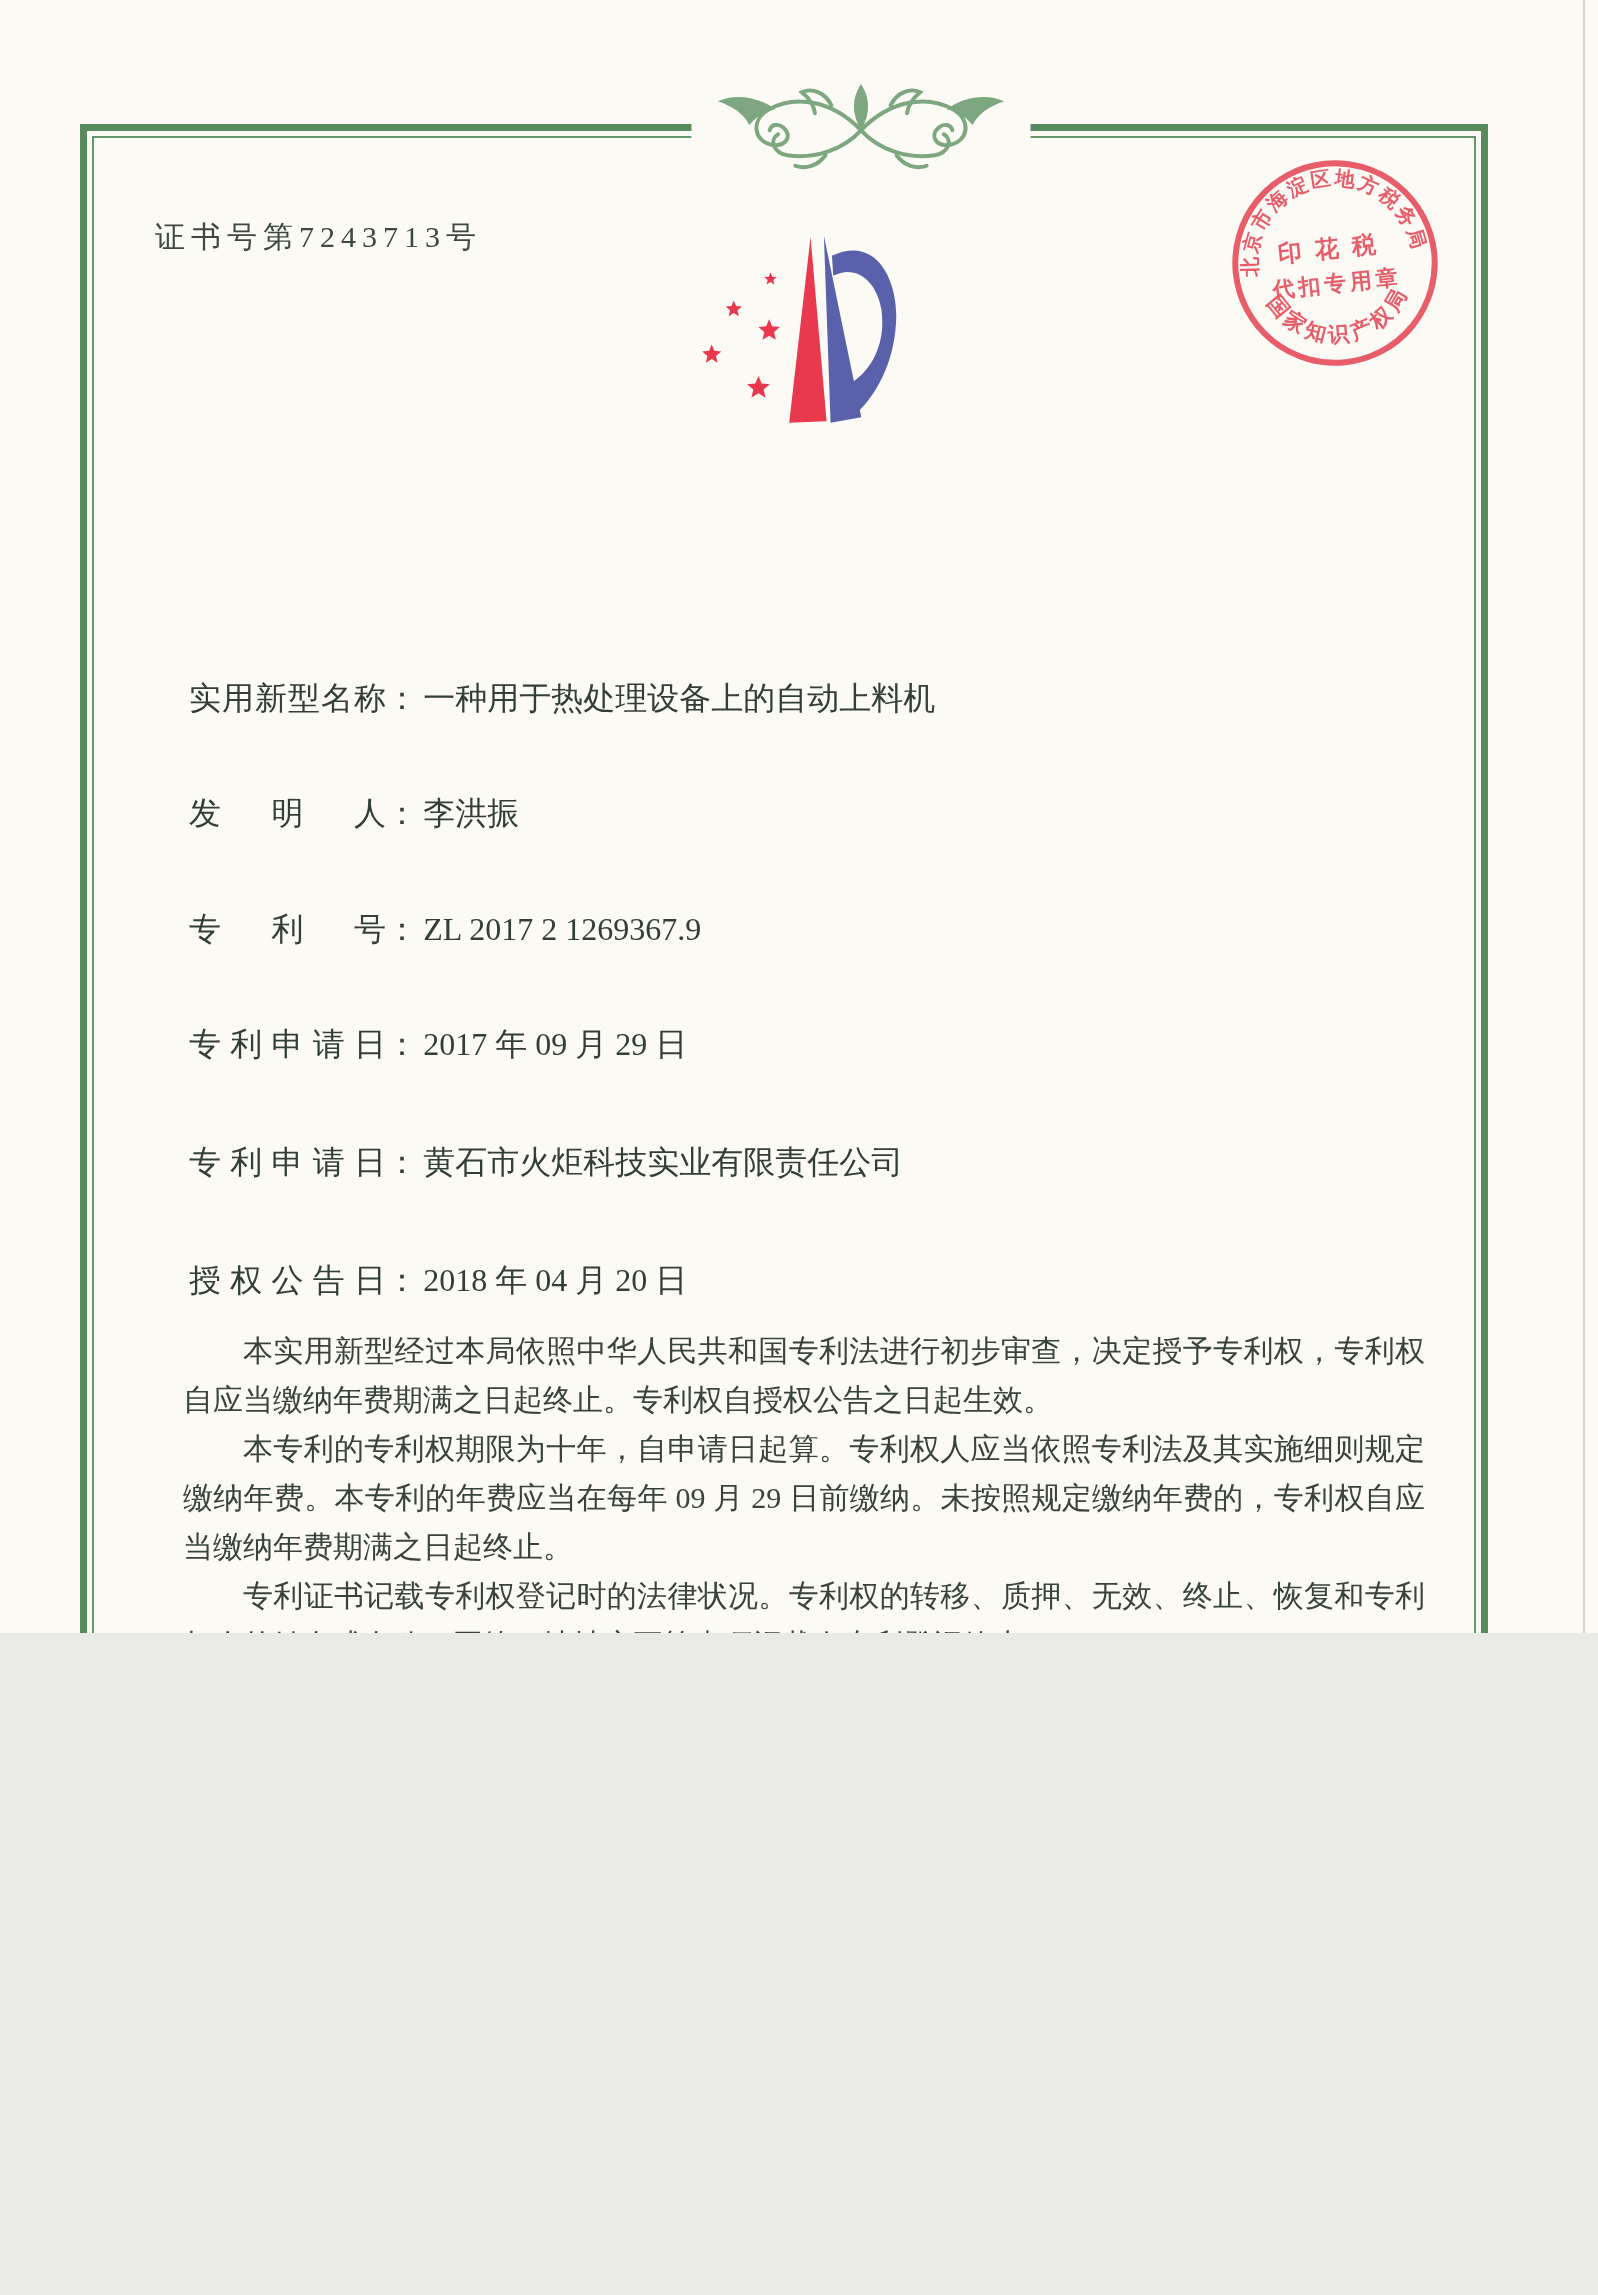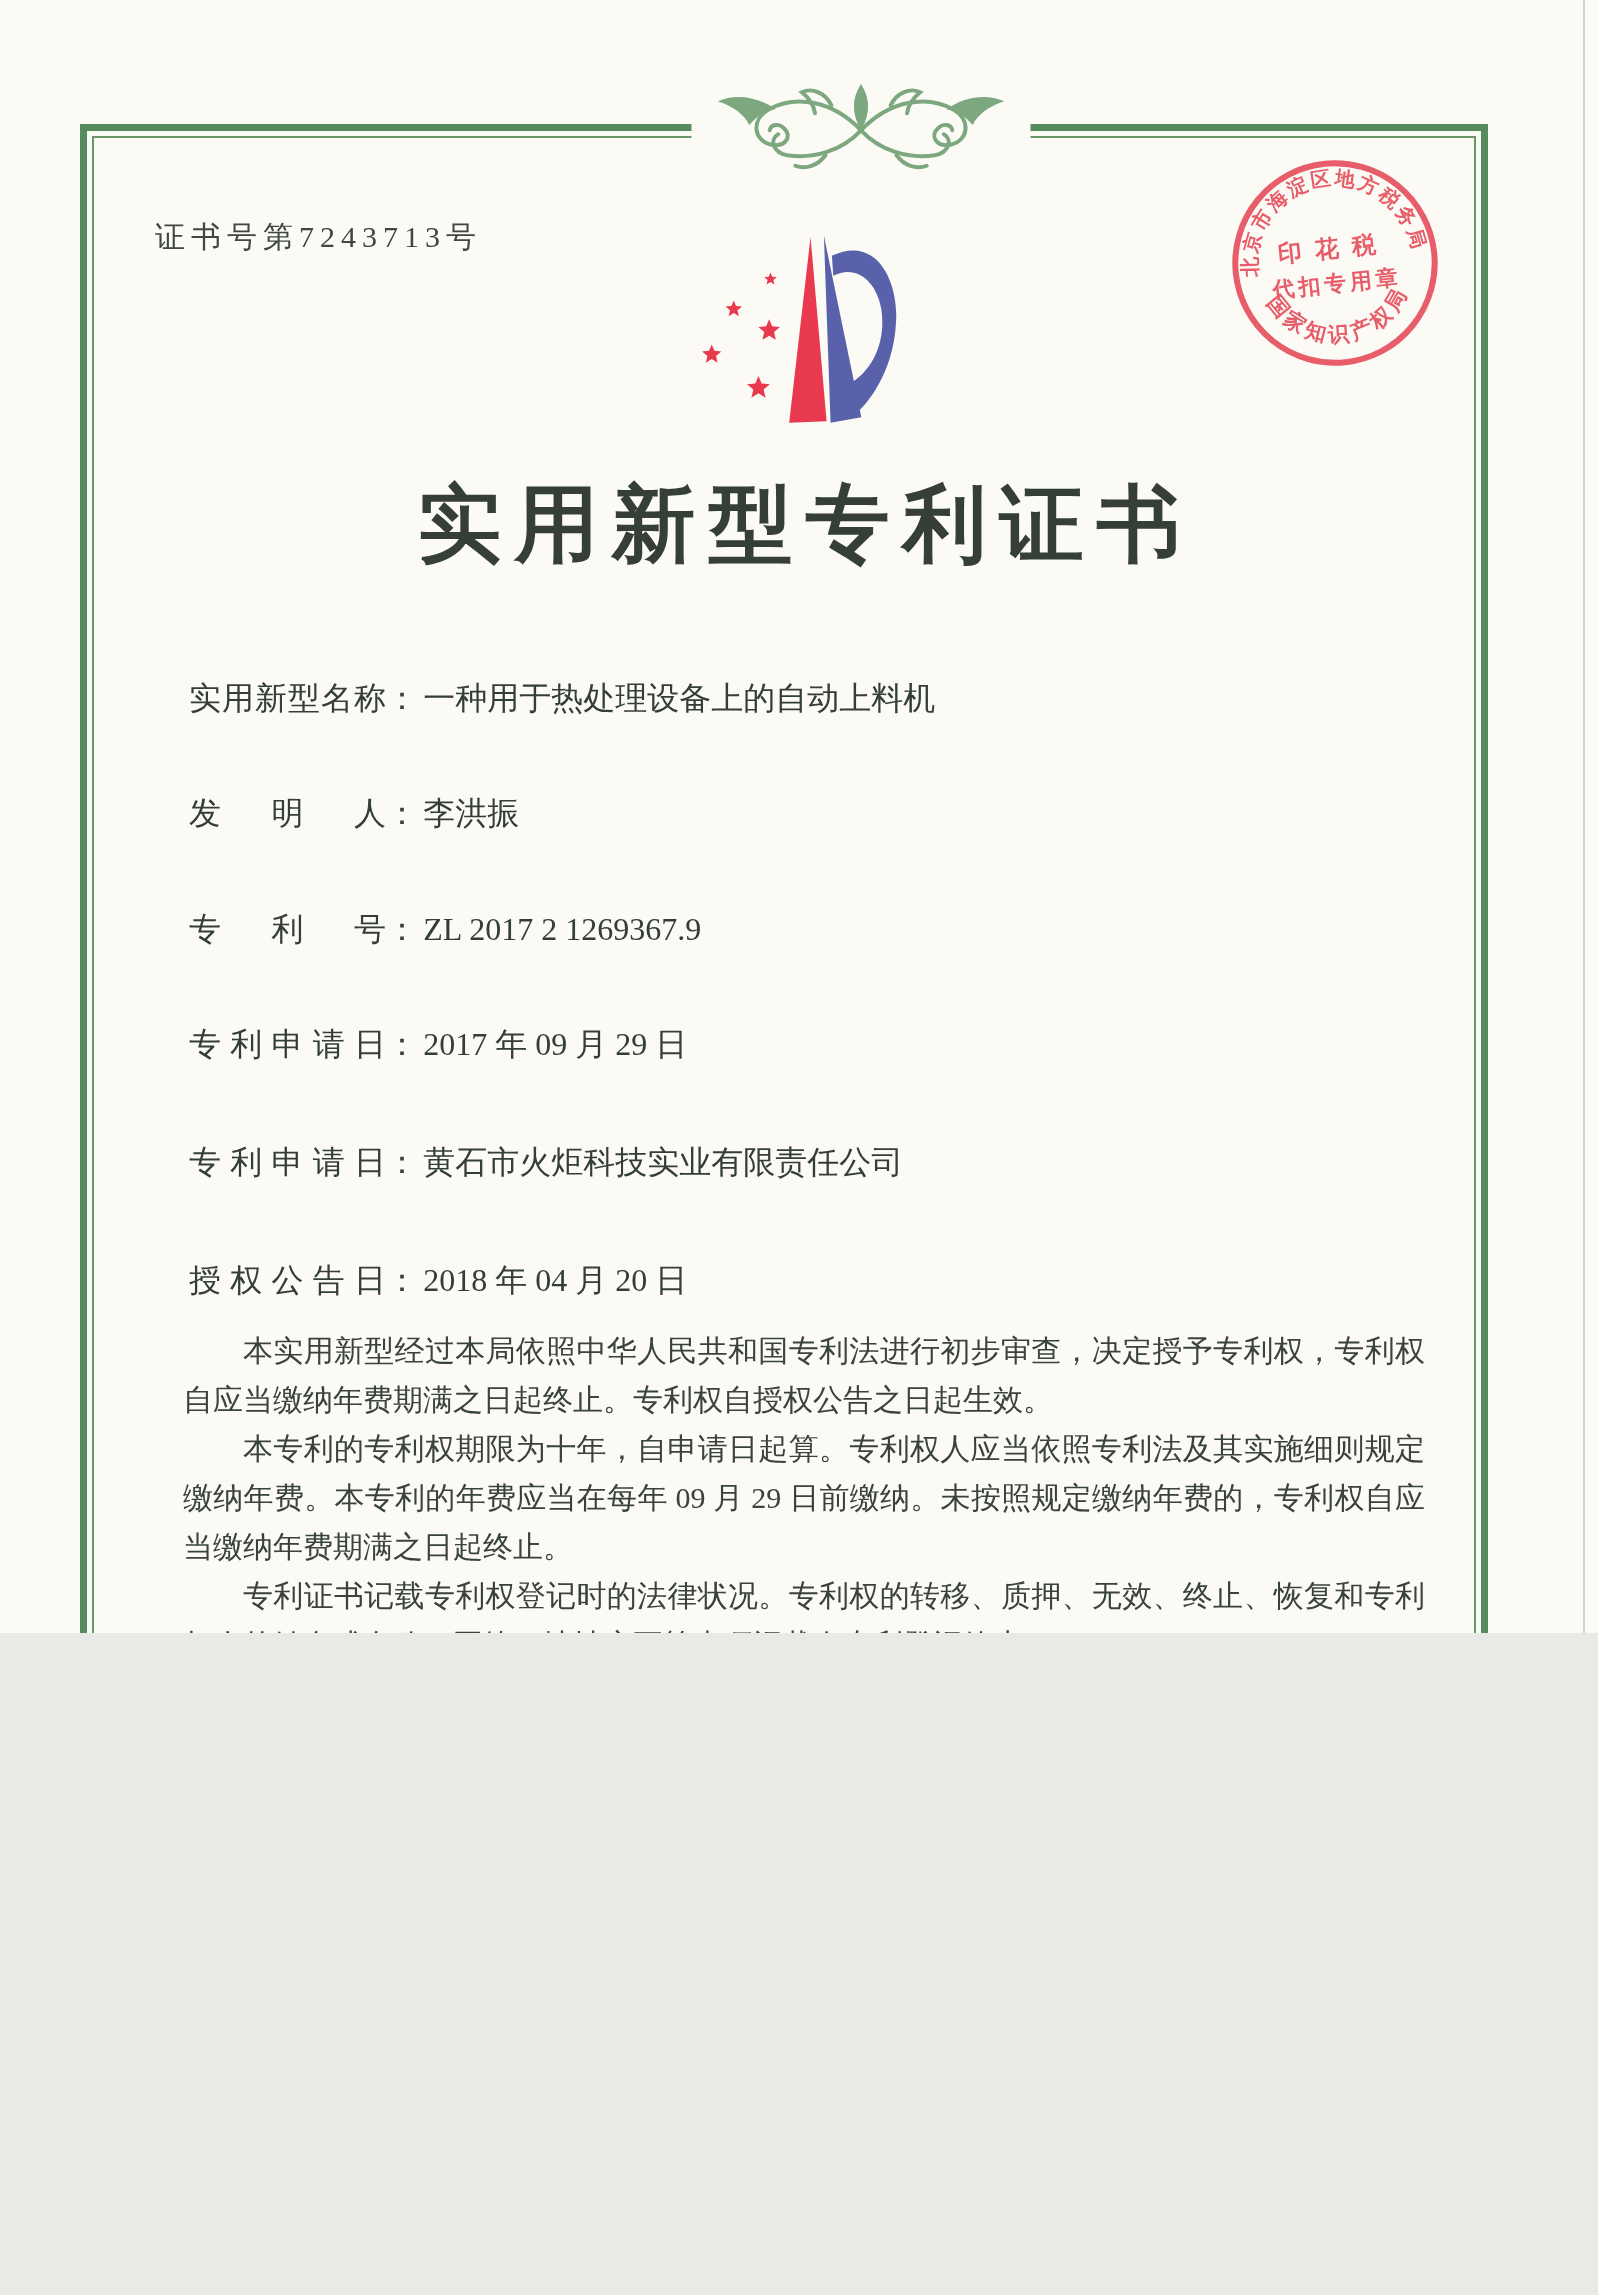--- a/index.html
+++ b/index.html
@@ -159,21 +159,20 @@
     <path fill="#e8394e" d="M170.0 65.0L167.4 71.4L160.5 71.9L165.7 76.4L164.1 83.1L170.0 79.5L175.9 83.1L174.3 76.4L179.5 71.9L172.6 71.4Z"></path>
     <path fill="#e8394e" d="M115.0 107.0L111.6 115.3L102.6 116.0L109.4 121.8L107.4 130.5L115.0 125.8L122.6 130.5L120.6 121.8L127.4 116.0L118.4 115.3Z"></path>
     <path fill="#e8394e" d="M168.0 135.0L163.5 145.8L151.8 146.7L160.7 154.4L158.0 165.8L168.0 159.7L178.0 165.8L175.3 154.4L184.2 146.7L172.5 145.8Z"></path>
     <path fill="#e8394e" d="M82.0 173.0L78.0 182.5L67.7 183.4L75.6 190.1L73.2 200.1L82.0 194.8L90.8 200.1L88.4 190.1L96.3 183.4L86.0 182.5Z"></path>
     <path fill="#e8394e" d="M152.0 220.0L147.2 231.4L134.9 232.4L144.3 240.5L141.4 252.6L152.0 246.1L162.6 252.6L159.7 240.5L169.1 232.4L156.8 231.4Z"></path>
     <path d="M 230,12 L 198,290 L 254,288 Z" fill="#e8394e"></path>
     <path d="M 250,10 L 260,290 L 306,282 Z" fill="#5a61ab"></path>
     <path d="M 262,40 C 330,8 362,80 358,140 C 354,216 314,264 296,278 L 292,230 C 330,204 342,160 336,120 C 329,78 298,52 264,70 Z" fill="#5a61ab"></path>
   </svg>
 
-  <div class="title">实用新型专利证书</div>
 
   <div class="row row1">
     <span class="lbl">实用新型名称</span><span>：</span><span class="val">一种用于热处理设备上的自动上料机</span>
   </div>
   <div class="row row2">
     <span class="lbl">发明人</span><span>：</span><span class="val">李洪振</span>
   </div>
   <div class="row row3">
     <span class="lbl">专利号</span><span>：</span><span class="val">ZL 2017 2 1269367.9</span>
   </div>

